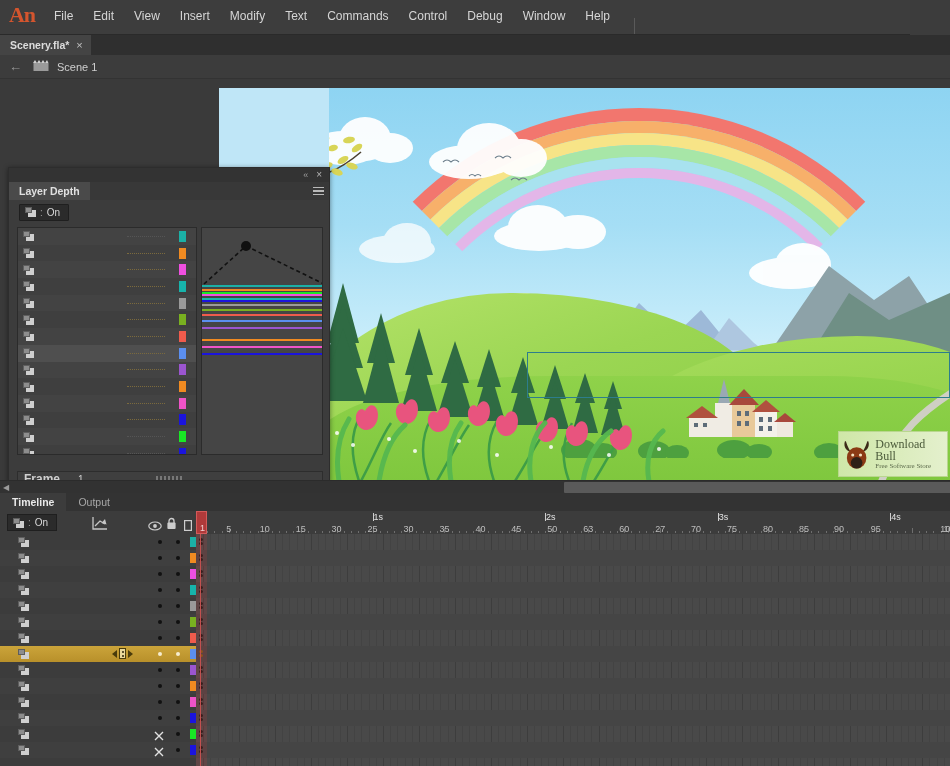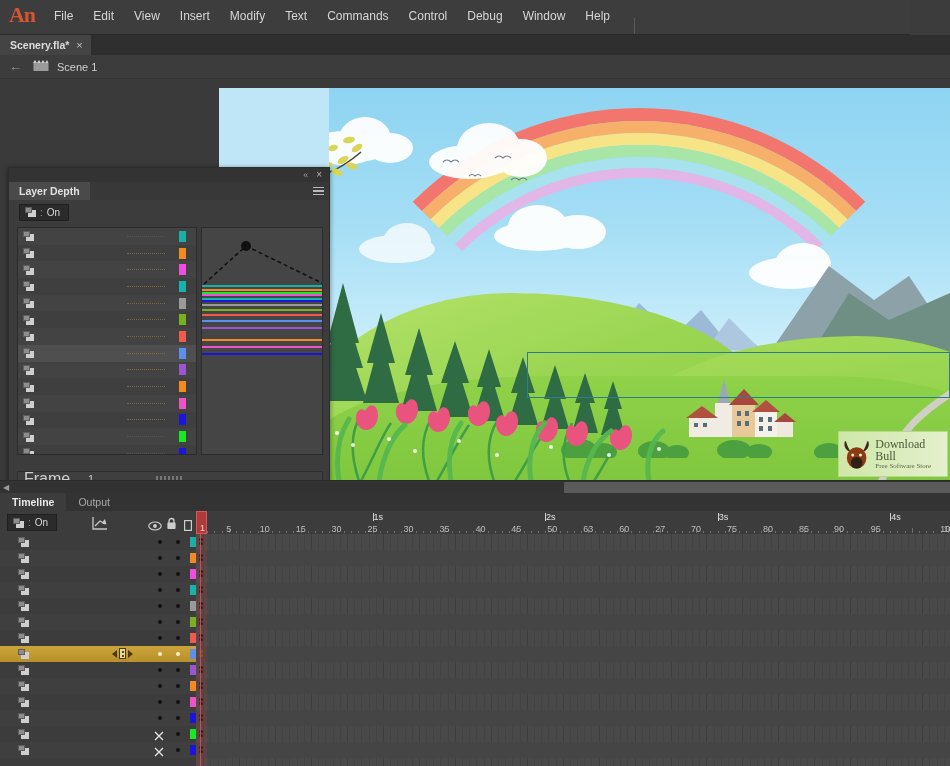--- a/index.html
+++ b/index.html
@@ -137,21 +137,21 @@
   .ld-name { flex:1; color:#d3d3d3; font-size:10px; margin-left:5px; }
   .ld-depth { width:38px; text-align:right; font-size:10px; color:#c79b3c; border-bottom:1px dotted #7b6a3d; margin-right:14px; }
   .ld-depth.zero { color:#8a8a8a; border-bottom-color:#555; }
   .ld-sw { width:7px; height:11px; margin-right:10px; }
   .ld-graph { flex:1; height:228px; background:#454545; border:1px solid #2b2b2b; position:relative; overflow:hidden; }
   .gline { position:absolute; left:0; height:2px; }
   .ld-footer {
     position:absolute; left:8px; top:303px; width:306px; height:16px; background:#3f3f3f;
     border:1px solid #2d2d2d; display:flex; align-items:center; padding-left:6px; gap:18px;
   }
-  .ld-footer .fk { color:#cfcfcf; font-size:16px; }
+  .ld-footer .fk { color:#cfcfcf; font-size:12px;font-weight:bold; }
   .ld-footer .fv { color:#cfcfcf; font-size:10px; }
   .ld-grip { position:absolute; left:50%; transform:translateX(-50%); bottom:1px; width:26px; height:5px;
     background:repeating-linear-gradient(to right,#777 0 2px,transparent 2px 4px); }
 
   
   .lglyph { width:11px; height:10px; position:relative; flex:0 0 auto; }
   .lglyph .b { position:absolute; right:0; bottom:0; width:8px; height:7px; background:#cfcfcf; }
   .lglyph .a { position:absolute; left:0; top:0; width:7px; height:6px; background:#8d8d8d; border:1px solid #5e5e5e; }
 
   

